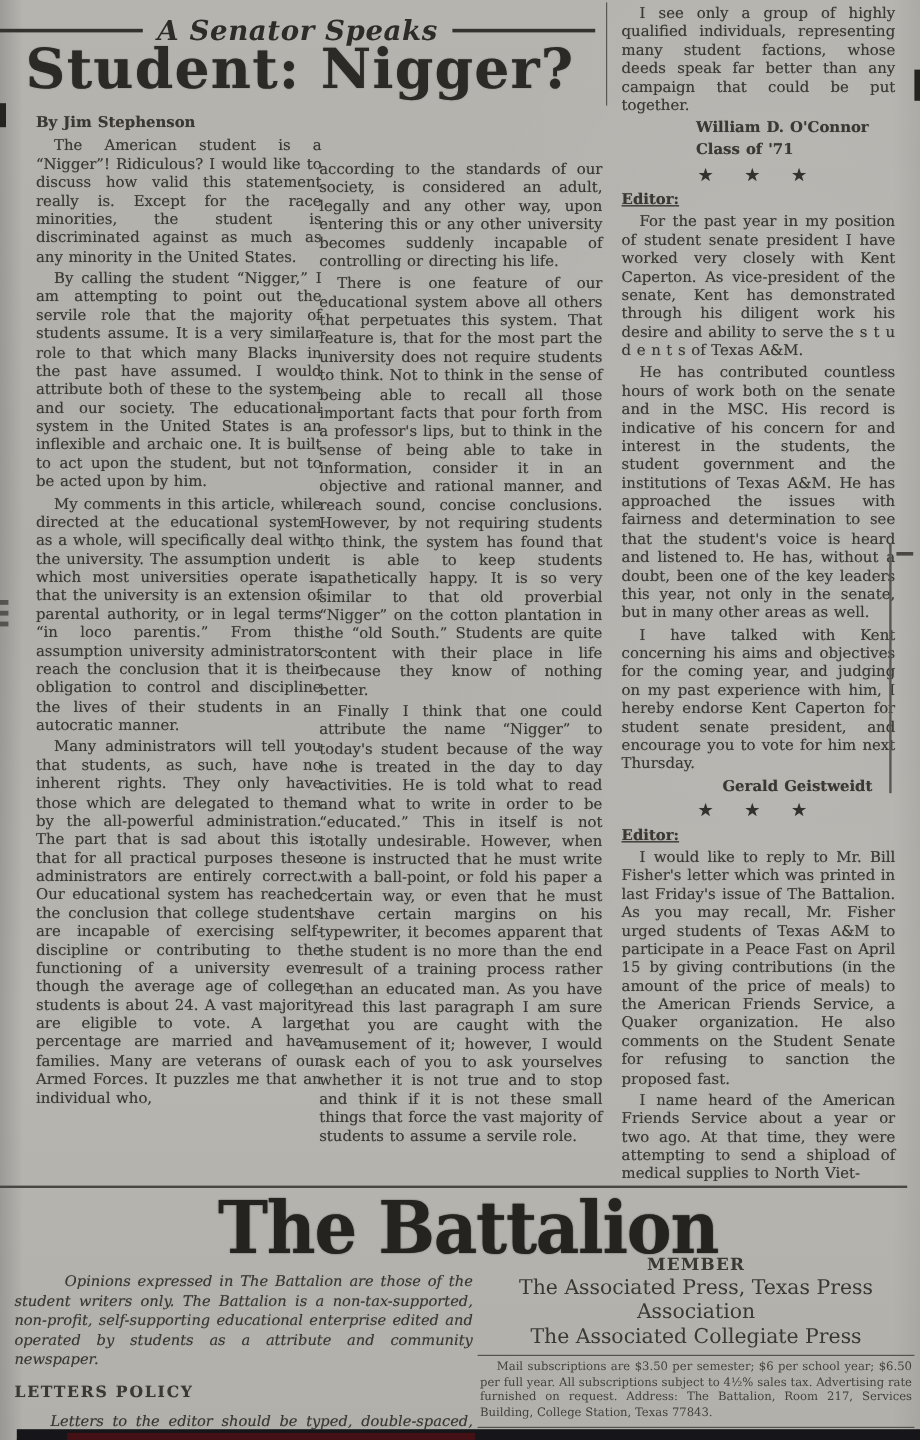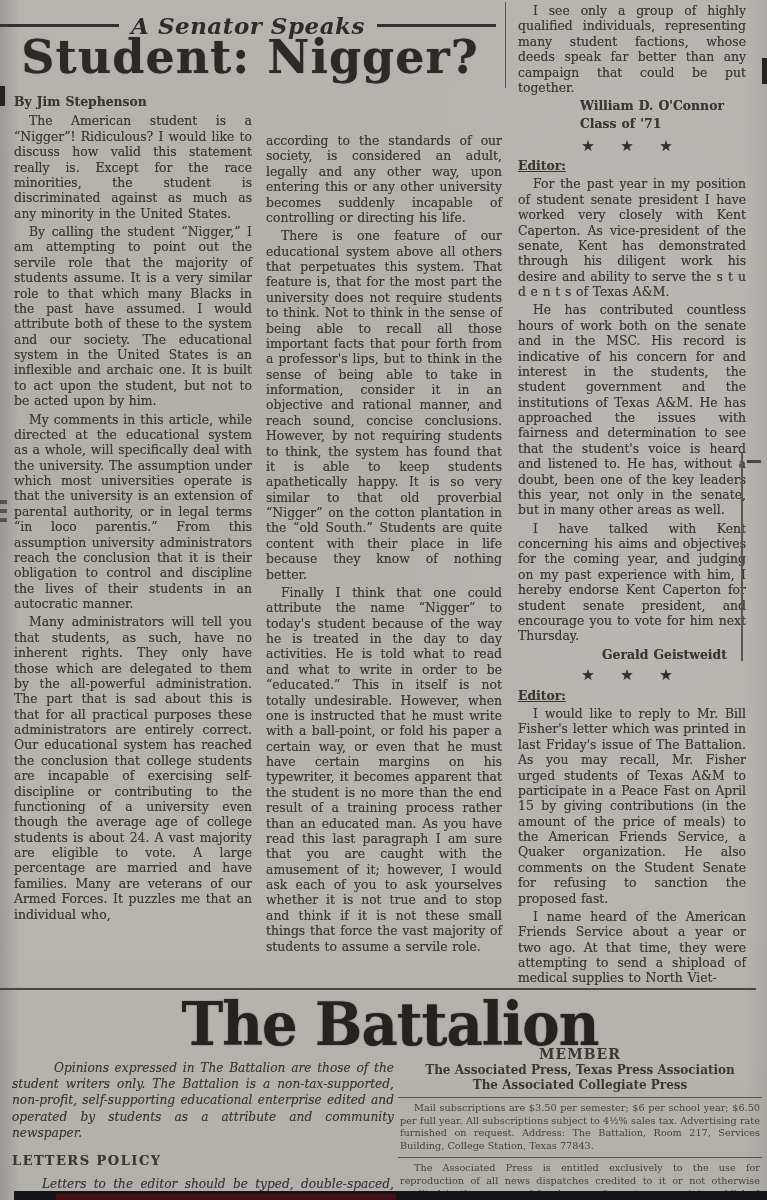--- a/index.html
+++ b/index.html
@@ -22,21 +22,21 @@
   .headline{
     position:absolute;left:0;top:30px;width:500px;margin:0;text-align:center;
     font-size:46px;font-weight:bold;color:#2c2a26;letter-spacing:1px;
     text-shadow:0 0 1px rgba(44,42,38,.55);
   }
   
   .col{position:absolute;font-size:12.4px;line-height:1.24;text-align:justify;
        text-shadow:0 0 .6px rgba(56,52,48,.55);word-spacing:.06em;}
   .col p{margin:0 0 3px 0;text-indent:15px;}
   .col p.noindent{text-indent:0;margin-top:36px;}
-  .col1{left:14px;top:94px;width:238px;}
+  .col1{left:30px;top:94px;width:238px;}
   .col2{left:266px;top:97px;width:236px;}
   .col3{left:518px;top:3px;width:228px;}
   .byline{font-weight:bold;text-indent:0 !important;margin-bottom:4px !important;}
   .sig{font-weight:bold;text-indent:0 !important;margin:2px 0 0 62px !important;line-height:1.3;}
   .sig2{font-weight:bold;text-indent:0 !important;margin:2px 0 0 84px !important;}
   .stars{text-indent:0 !important;text-align:center;font-size:15px;letter-spacing:10px;
          margin:4px 0 3px 0 !important;color:#33312d;}
   .editor{font-weight:bold;text-indent:0 !important;margin:2px 0 3px 0 !important;text-decoration:underline;}
   
   .rule-h{position:absolute;background:#4a4743;}
@@ -53,21 +53,21 @@
   }
   .colophon-left{position:absolute;left:12px;top:1060px;width:382px;
     font-style:italic;font-size:12.2px;line-height:1.33;text-align:justify;
     text-shadow:0 0 .6px rgba(56,52,48,.5);}
   .colophon-left .opinions{margin:0;text-indent:42px;}
   .letters-title{font-style:normal;font-weight:bold;font-size:13px;
     letter-spacing:1.5px;margin:11px 0 7px 0;}
   .letters-text{margin:0;text-indent:30px;}
   .colophon-right{position:absolute;left:398px;top:1046px;width:364px;}
   .member-title{text-align:center;font-weight:bold;font-size:14px;letter-spacing:1px;margin:0;}
-  .member-line{text-align:center;font-weight:bold;font-size:12px;margin:1px 0;}
+  .member-line{text-align:center;font-weight:normal;font-size:17px;margin:1px 0;}
   .small-print{font-size:9.7px;line-height:1.3;text-align:justify;margin:4px 2px 0 2px;
     text-indent:14px;color:#44413c;}
   .thin-rule{height:1px;background:#55524d;margin:5px 0 2px 0;}
 </style>
 </head>
 <body>
 
 <div class="page">
 
   <div class="kicker-row">

